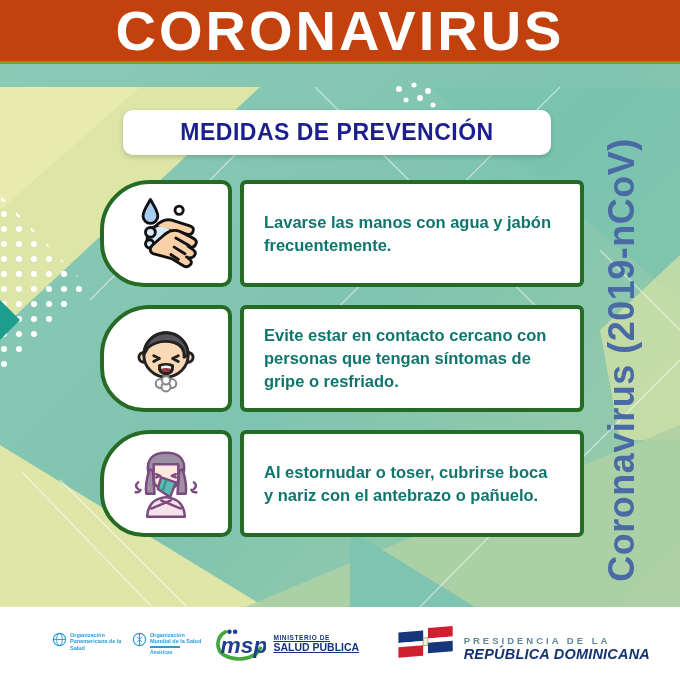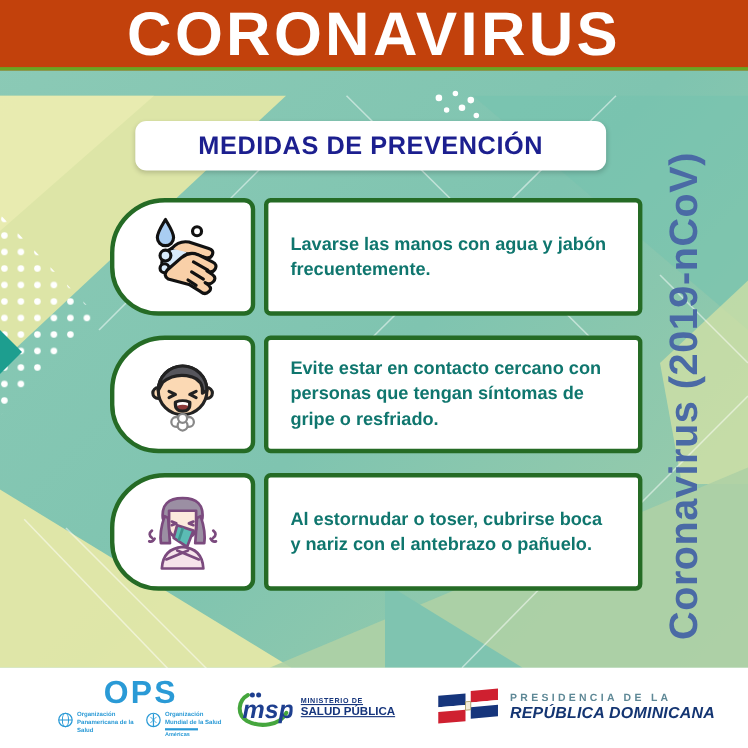--- a/index.html
+++ b/index.html
@@ -52,21 +52,21 @@
   .ops{display:flex;flex-direction:column;align-items:center;gap:2px;}
   .ops-acronym{color:#2a9ad6;font-weight:bold;font-size:29px;letter-spacing:2px;line-height:1;}
   .ops-orgs{display:flex;gap:8px;align-items:flex-start;}
   .org{display:flex;gap:3px;align-items:flex-start;}
   .org-name{width:54px;font-size:5.5px;font-weight:bold;color:#2a9ad6;line-height:1.25;}
   .org-sub{display:block;margin-top:1px;color:#2a9ad6;font-size:5px;border-top:2px solid #2a9ad6;width:30px;padding-top:1px;}
   .msp{display:flex;align-items:center;gap:7px;}
   .msp-text{display:flex;flex-direction:column;color:#16357c;line-height:1.15;text-decoration:underline;}
   .msp-line1{font-size:6.5px;letter-spacing:.6px;font-weight:bold;}
   .msp-line2{font-size:10.5px;font-weight:bold;}
-  .presid{display:flex;align-items:center;gap:8px;margin-left:28px;}
+  .presid{display:flex;align-items:flex-end;gap:8px;margin-left:28px;}
   .presid-text{display:flex;flex-direction:column;line-height:1.2;}
   .presid-line1{font-size:9.5px;letter-spacing:3px;color:#5e8896;font-weight:bold;}
   .presid-line2{font-size:14.5px;color:#143572;font-weight:bold;font-style:italic;letter-spacing:.2px;}
 </style>
 </head>
 <body>
 
 <div class="poster">
 
   <svg class="bg" width="680" height="680" viewBox="0 0 680 680" aria-hidden="true">
@@ -193,21 +193,20 @@
       </div>
     </div>
 
   </div>
 
   <div class="side-label">Coronavirus (2019-nCoV)</div>
 
   <footer class="footer">
 
     <div class="ops">
-      <div class="ops-acronym">OPS</div>
       <div class="ops-orgs">
         <div class="org">
           <svg width="15" height="15" viewBox="0 0 16 16">
             <circle cx="8" cy="8" r="6.5" fill="none" stroke="#2a9ad6" stroke-width="1.2"></circle>
             <ellipse cx="8" cy="8" rx="3" ry="6.5" fill="none" stroke="#2a9ad6" stroke-width="1"></ellipse>
             <line x1="1.5" y1="8" x2="14.5" y2="8" stroke="#2a9ad6" stroke-width="1"></line>
           </svg>
           <div class="org-name">Organización Panamericana de la Salud</div>
         </div>
         <div class="org">

